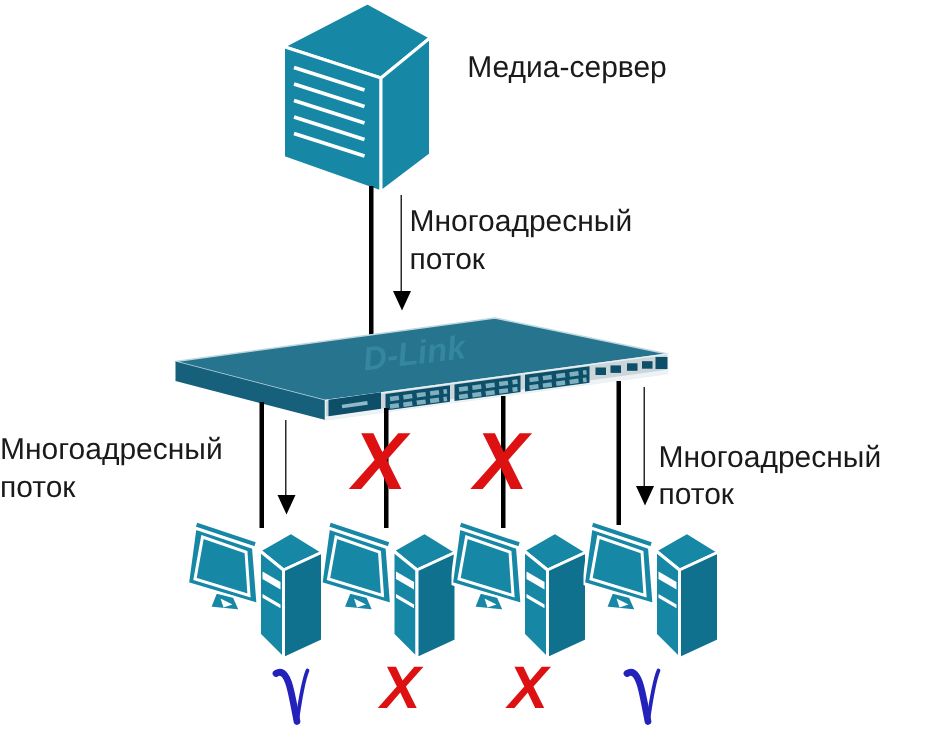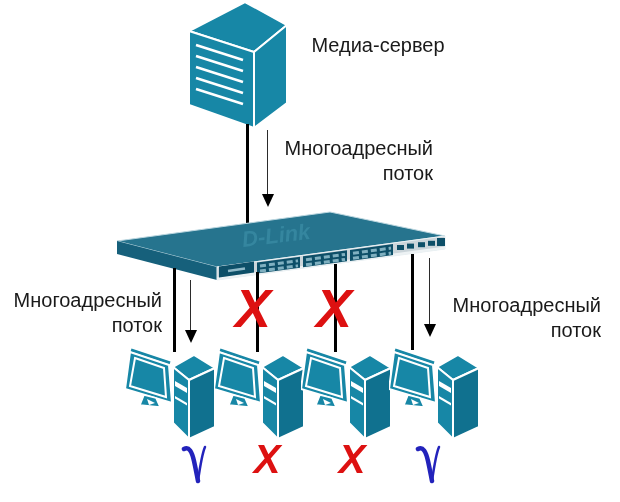--- a/index.html
+++ b/index.html
@@ -2,21 +2,21 @@
 <html><head>
 <meta charset="utf-8">
 <style>
   html,body{margin:0;padding:0;background:#fff;}
   .canvas{
     position:relative;width:620px;height:502px;background:#ffffff;overflow:hidden;
     font-family:"Liberation Sans",sans-serif;color:#1a1a1a;
   }
   .abs{position:absolute;}
   .label{
-    font-size:20px;line-height:25px;text-align:right;color:#1a1a1a;
+    font-size:20px;line-height:25px;text-align:left;color:#1a1a1a;
     white-space:pre-line;
   }
   .vline{position:absolute;width:3px;background:#000;}
   .thinline{position:absolute;width:1px;background:#2b2b2b;}
   .arrowhead{
     position:absolute;width:0;height:0;
     border-left:6px solid transparent;border-right:6px solid transparent;
     border-top:13px solid #000;
   }
   .x-mark{

